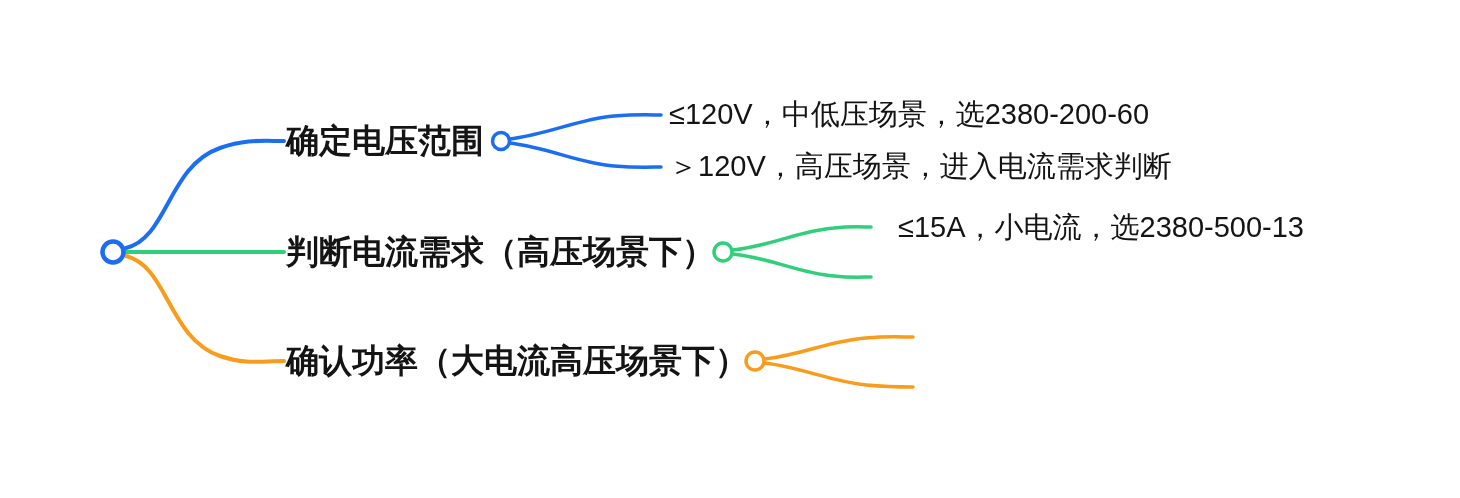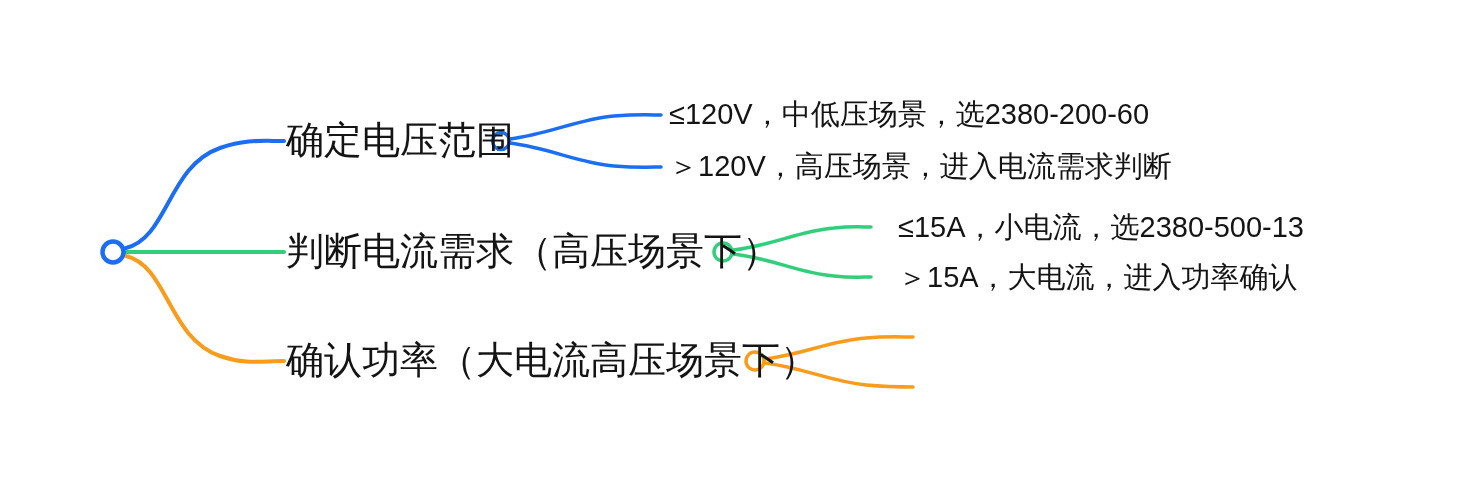--- a/index.html
+++ b/index.html
@@ -32,22 +32,22 @@
   .connector-layer circle.root-node   { stroke-width: 4.5; }
   .connector-layer circle.branch-node { stroke-width: 3.5; }
   .label {
     position: absolute;
     transform: translateY(-50%);
     white-space: nowrap;
     color: #141414;
     line-height: 1.15;
   }
   .branch-label {
-    font-weight: 400;
-    font-size: 38px;
+    font-weight: 700;
+    font-size: 33px;
     text-align: center;
   }
   .leaf-label {
     font-weight: 400;
     font-size: 29px;
   }
 </style>
 </head>
 <body>
 
@@ -75,16 +75,15 @@
   </svg>
 
   <div class="label branch-label" style="left:286px; top:141px">确定电压范围</div>
   <div class="label branch-label" style="left:286px; top:252px">判断电流需求（高压场景下）</div>
   <div class="label branch-label" style="left:286px; top:361px">确认功率（大电流高压场景下）</div>
 
   <div class="label leaf-label" style="left:669px; top:115px">≤120V，中低压场景，选2380-200-60</div>
   <div class="label leaf-label" style="left:669px; top:167px">＞120V，高压场景，进入电流需求判断</div>
 
   <div class="label leaf-label" style="left:898px; top:228px">≤15A，小电流，选2380-500-13</div>
-  <div class="label leaf-label" style="left:898px; top:278px">＞15A，大电流，进入功率确认</div>
 
 
 </div>
 
 </body></html>

